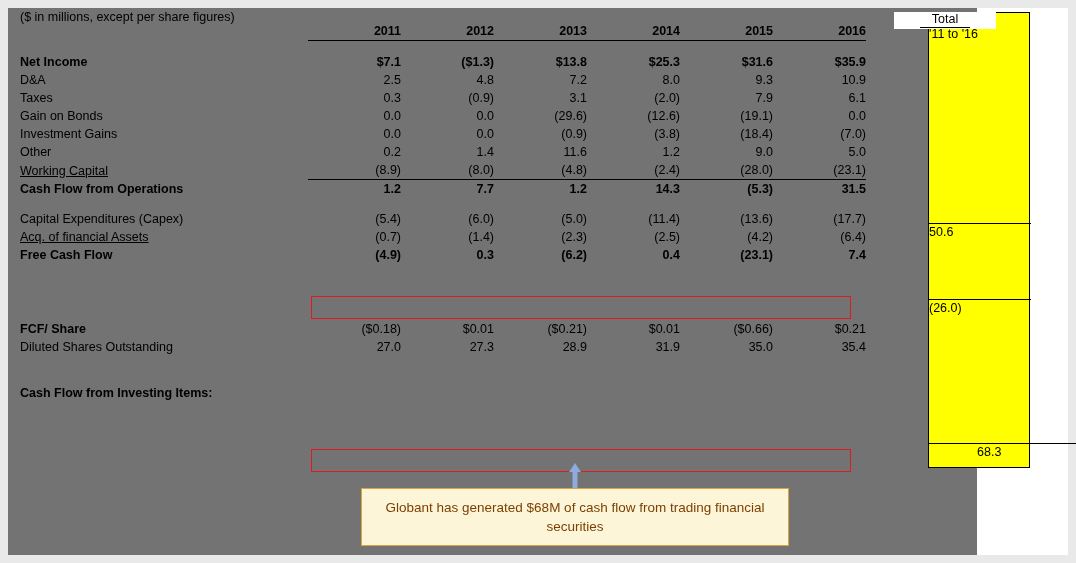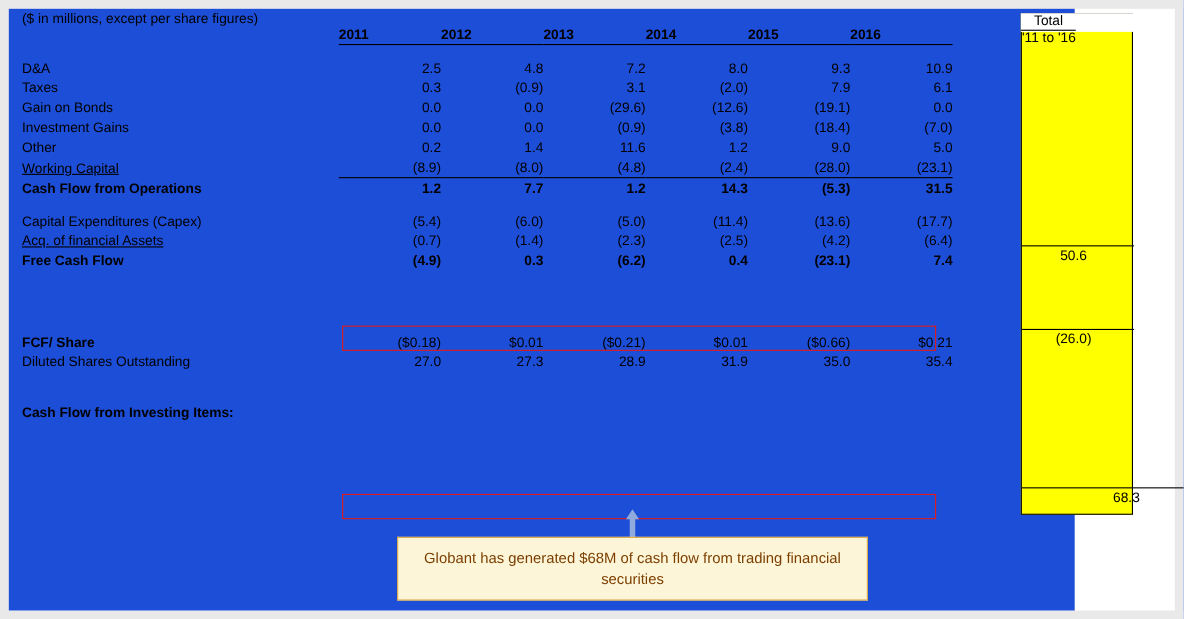--- a/index.html
+++ b/index.html
@@ -25,42 +25,42 @@
   .edge-bottom { left: 0; bottom: 0; width: 1076px; height: 8px; }
   .edge-left { left: 0; top: 0; width: 8px; height: 563px; }
   .edge-right { right: 0; top: 0; width: 8px; height: 563px; }
 
   .sheet {
     position: absolute;
     left: 8px;
     top: 8px;
     width: 969px;
     height: 547px;
-    background: #1d4ed8;
+    background: #737373;
   }
 
   
   .stmt {
     position: absolute;
     left: 12px;
     top: 2px;
     border-collapse: collapse;
   }
   .stmt td {
     padding: 0 0 0 0;
     height: 18px;
     line-height: 18px;
     vertical-align: bottom;
     white-space: nowrap;
   }
   .label-col { width: 288px; text-align: left; padding-right: 6px; }
   .num-col  { width: 93px; text-align: right; padding-right: 10px; }
 
   .units { font-size: 12.5px; }
-  .yr { font-weight: bold; text-align: left; padding-right: 10px; }
+  .yr { font-weight: bold; text-align: right; padding-right: 10px; }
   .yr-row td.num-col { border-bottom: 1.3px solid #000; }
   .bold { font-weight: bold; }
   .uline { text-decoration: underline; }
   .row-spacer td { height: 12px; line-height: 12px; }
   .row-spacer-lg td { height: 28px; line-height: 28px; }
   .topline td.num-col { border-top: 1.1px solid #000; }
 
   
   .redbox {
     position: absolute;
@@ -77,23 +77,24 @@
     left: 920px;
     top: 4px;
     width: 102px;
     height: 456px;
     box-sizing: border-box;
     border: 1.2px solid #000;
     background: #ffff00;
   }
   .total-head {
     position: absolute;
-    left: 920px;
+    left: 886px;
     top: 4px;
     width: 102px;
+    text-align: center;
     background: #ffffff;
     font-size: 12.5px;
     height: 17px;
     line-height: 15px;
   }
   .total-head .tlabel {
     display: inline-block;
     border-bottom: 1.2px solid #000;
     padding: 0 12px;
   }
@@ -101,21 +102,21 @@
     position: absolute;
     left: 0px;
     top: 14px;
     width: 102px;
     font-size: 12.5px;
   }
   .tot-val {
     position: absolute;
     width: 94px;
     left: 0px;
-    text-align: center;
+    text-align: left;
     padding-right: 8px;
     font-size: 12.5px;
     border-top: 1.1px solid #000;
     line-height: 17px;
   }
   #tot-cfo { top: 210px; }
   #tot-fcf { top: 286px; }
   #tot-trade { top: 430px; padding-left: 48px; }
 
   
@@ -183,20 +184,29 @@
       <tr class="row-spacer">
         <td class="label-col"></td>
         <td class="num-col"></td>
           <td class="num-col"></td>
           <td class="num-col"></td>
         <td class="num-col"></td>
           <td class="num-col"></td>
           <td class="num-col"></td>
       </tr>
 
+      <tr>
+        <td class="label-col bold">Net Income</td>
+        <td class="num-col bold">$7.1</td>
+        <td class="num-col bold">($1.3)</td>
+        <td class="num-col bold">$13.8</td>
+        <td class="num-col bold">$25.3</td>
+        <td class="num-col bold">$31.6</td>
+        <td class="num-col bold">$35.9</td>
+      </tr>
 
 
       <tr>
         <td class="label-col">D&amp;A</td>
         <td class="num-col">2.5</td>
         <td class="num-col">4.8</td>
         <td class="num-col">7.2</td>
         <td class="num-col">8.0</td>
         <td class="num-col">9.3</td>
         <td class="num-col">10.9</td>

